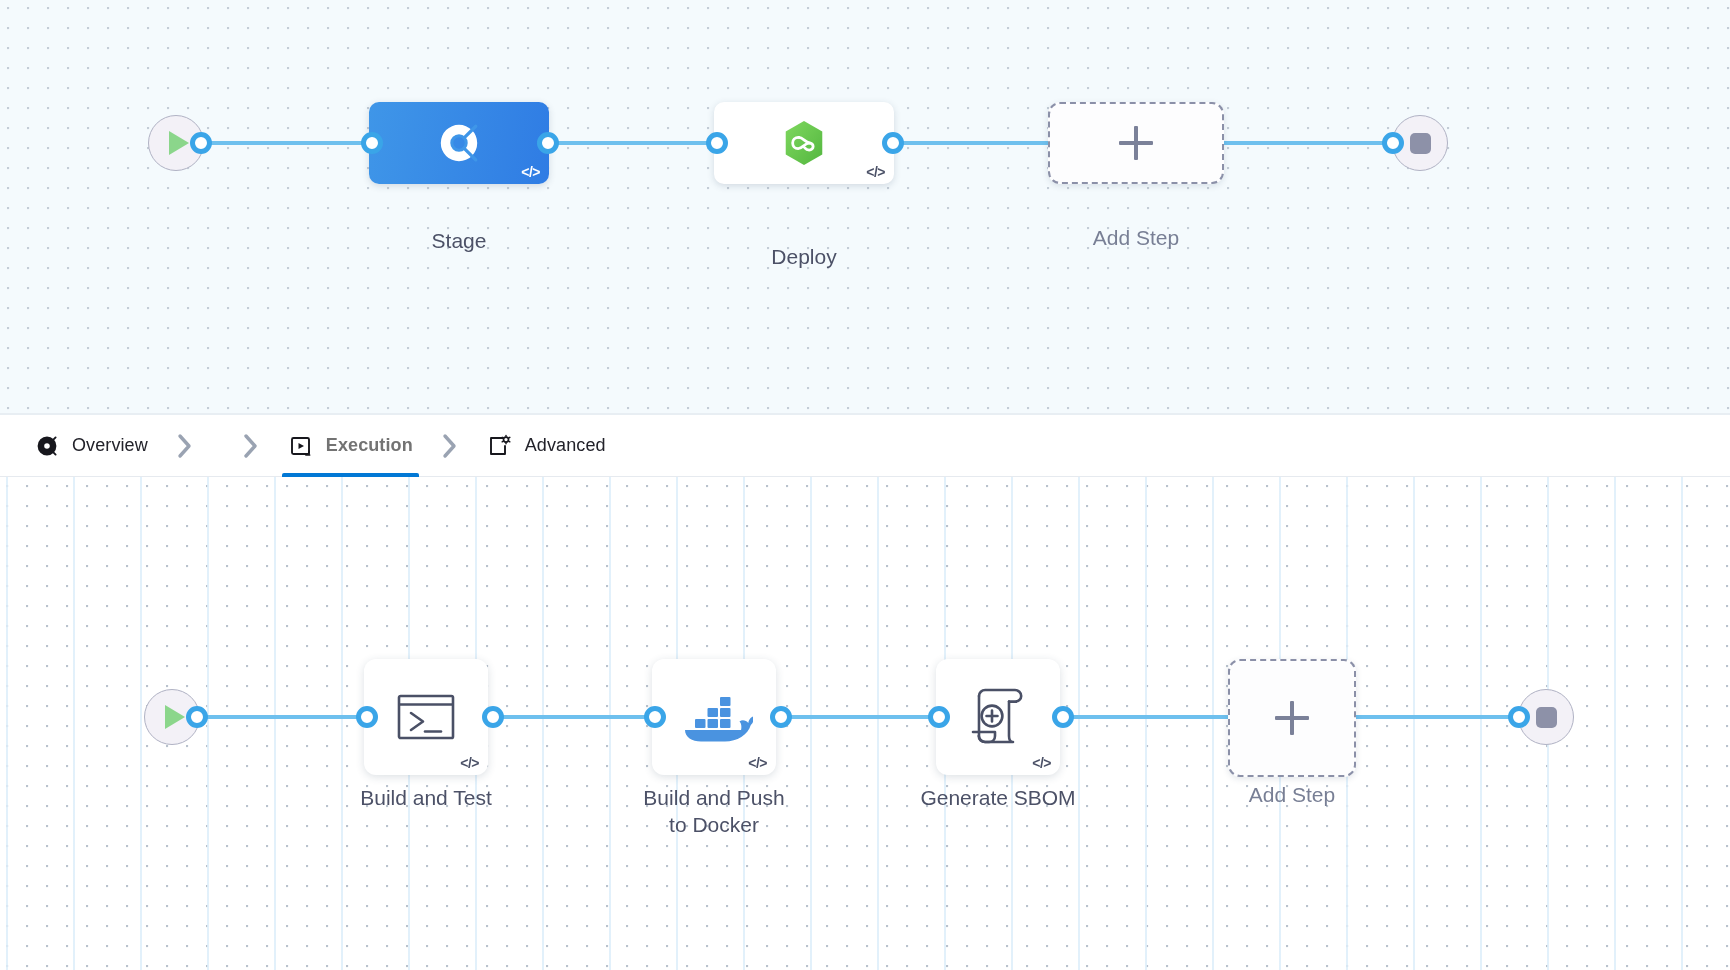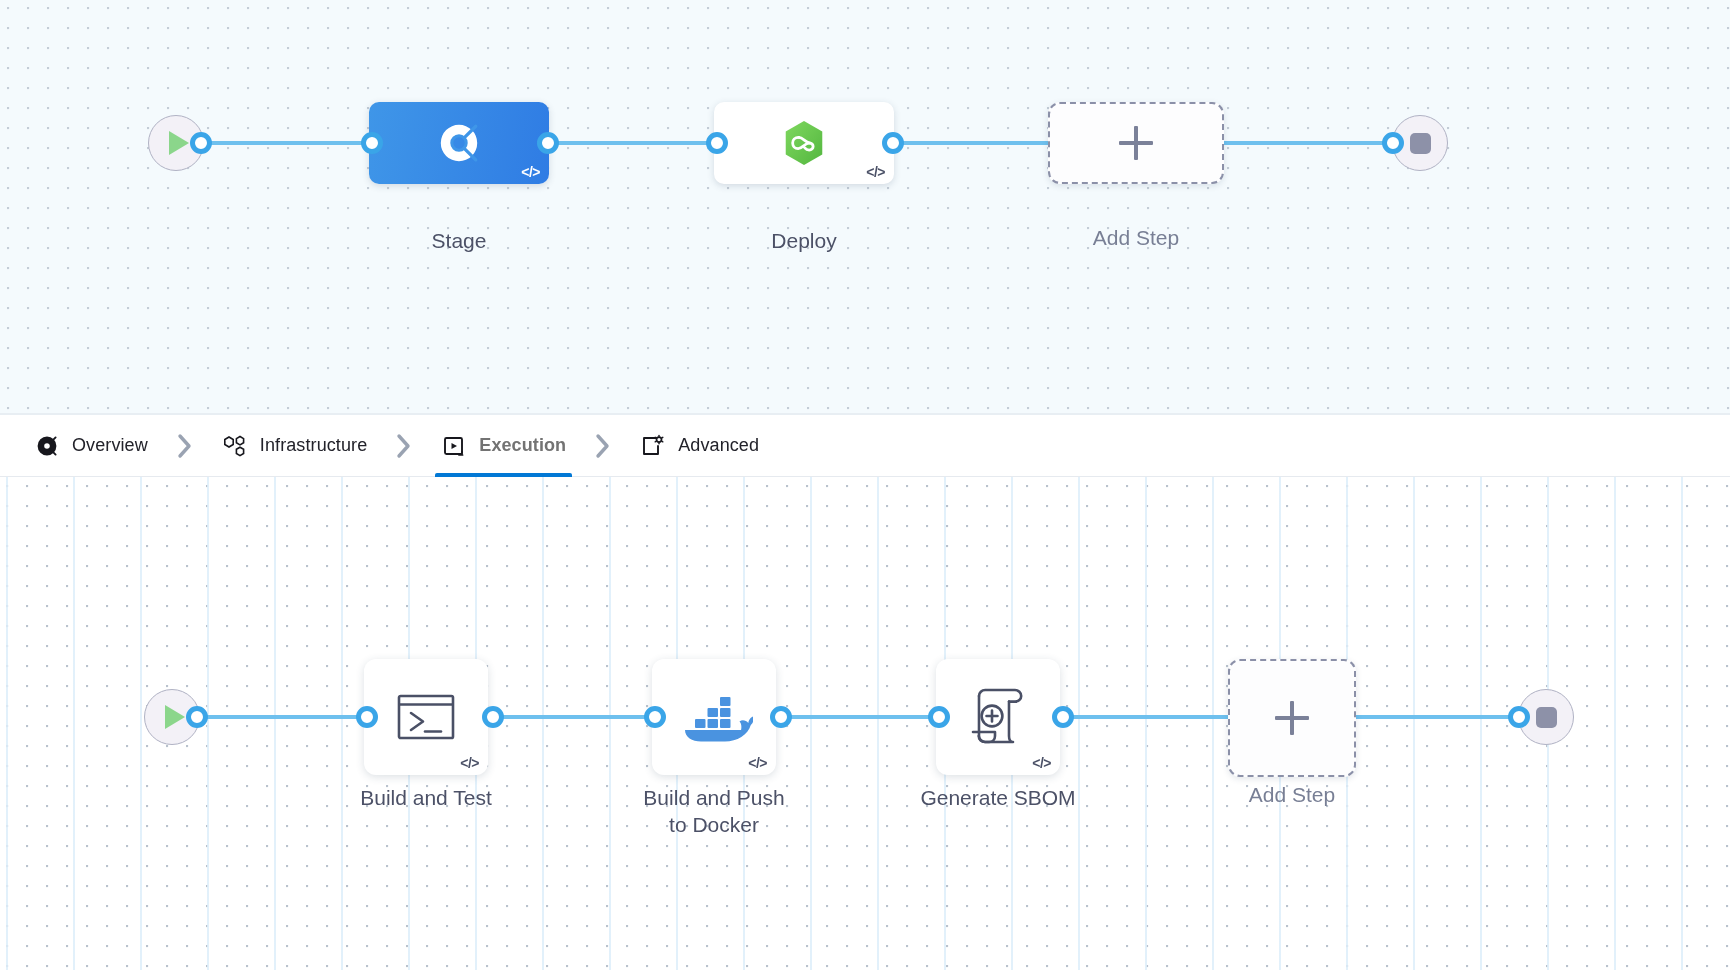--- a/index.html
+++ b/index.html
@@ -216,21 +216,21 @@
           </linearGradient>
         </defs>
         <path d="M26 3 L45 14 L45 38 L26 49 L7 38 L7 14 Z" fill="url(#cdg)"></path>
         <path d="M20.6 20.2 c-4.2 0 -6.4 2.6 -6.4 5.8 c0 3.2 2.3 5.8 5.7 5.8 c4.6 0 6.8 -5.6 11.4 -5.6 c2.6 0 4.2 1.5 4.2 3.5 c0 2.1 -1.7 3.6 -4.1 3.6 c-2.2 0 -3.6 -1 -4.6 -2.2" fill="none" stroke="#ffffff" stroke-width="2.9" stroke-linecap="round"></path>
         <path d="M20.6 20.2 c4.6 0 6.8 5.6 11.4 5.6" fill="none" stroke="#ffffff" stroke-width="2.9" stroke-linecap="round"></path>
       </svg>
       <span class="codeglyph dark">&lt;/&gt;</span>
     </div>
     <div class="dot" style="left:706px;top:132px;"></div>
     <div class="dot" style="left:882px;top:132px;"></div>
-    <div class="node-label" style="left:714px;top:228px;width:180px;">Deploy</div>
+    <div class="node-label" style="left:714px;top:244px;width:180px;">Deploy</div>
 
     <div class="addbox" style="left:1048px;top:102px;width:176px;height:82px;">
       <div class="plus"></div>
     </div>
     <div class="node-label muted" style="left:1048px;top:225px;width:176px;">Add Step</div>
 
     <div class="terminal-circle" style="left:1392px;top:115px;">
       <div class="stop-sq"></div>
     </div>
     <div class="dot" style="left:1382px;top:132px;"></div>
@@ -249,30 +249,20 @@
       </span>
       <span class="tab-label">Overview</span>
     </div>
 
     <span class="tab-sep">
       <svg width="20" height="30" viewBox="0 0 20 30">
           <path d="M5 5 L14 15 L5 25" fill="none" stroke="#9aa3b2" stroke-width="3.4" stroke-linecap="round" stroke-linejoin="round"></path>
         </svg>
     </span>
 
-    <div class="tab">
-      <span class="tab-ico">
-        <svg width="26" height="24" viewBox="0 0 26 24">
-          <path d="M7 3 L11.2 5.5 L11.2 10.5 L7 13 L2.8 10.5 L2.8 5.5 Z" fill="none" stroke="#17171d" stroke-width="1.6"></path>
-          <path d="M18 2.5 L21.6 4.6 L21.6 8.8 L18 10.9 L14.4 8.8 L14.4 4.6 Z" fill="none" stroke="#17171d" stroke-width="1.6"></path>
-          <path d="M18 13.2 L21.6 15.3 L21.6 19.5 L18 21.6 L14.4 19.5 L14.4 15.3 Z" fill="none" stroke="#17171d" stroke-width="1.6"></path>
-        </svg>
-      </span>
-      <span class="tab-label">Infrastructure</span>
-    </div>
 
     <span class="tab-sep">
       <svg width="20" height="30" viewBox="0 0 20 30">
           <path d="M5 5 L14 15 L5 25" fill="none" stroke="#9aa3b2" stroke-width="3.4" stroke-linecap="round" stroke-linejoin="round"></path>
         </svg>
     </span>
 
     <div class="tab active">
       <span class="tab-ico">
         <svg width="24" height="24" viewBox="0 0 24 24">

